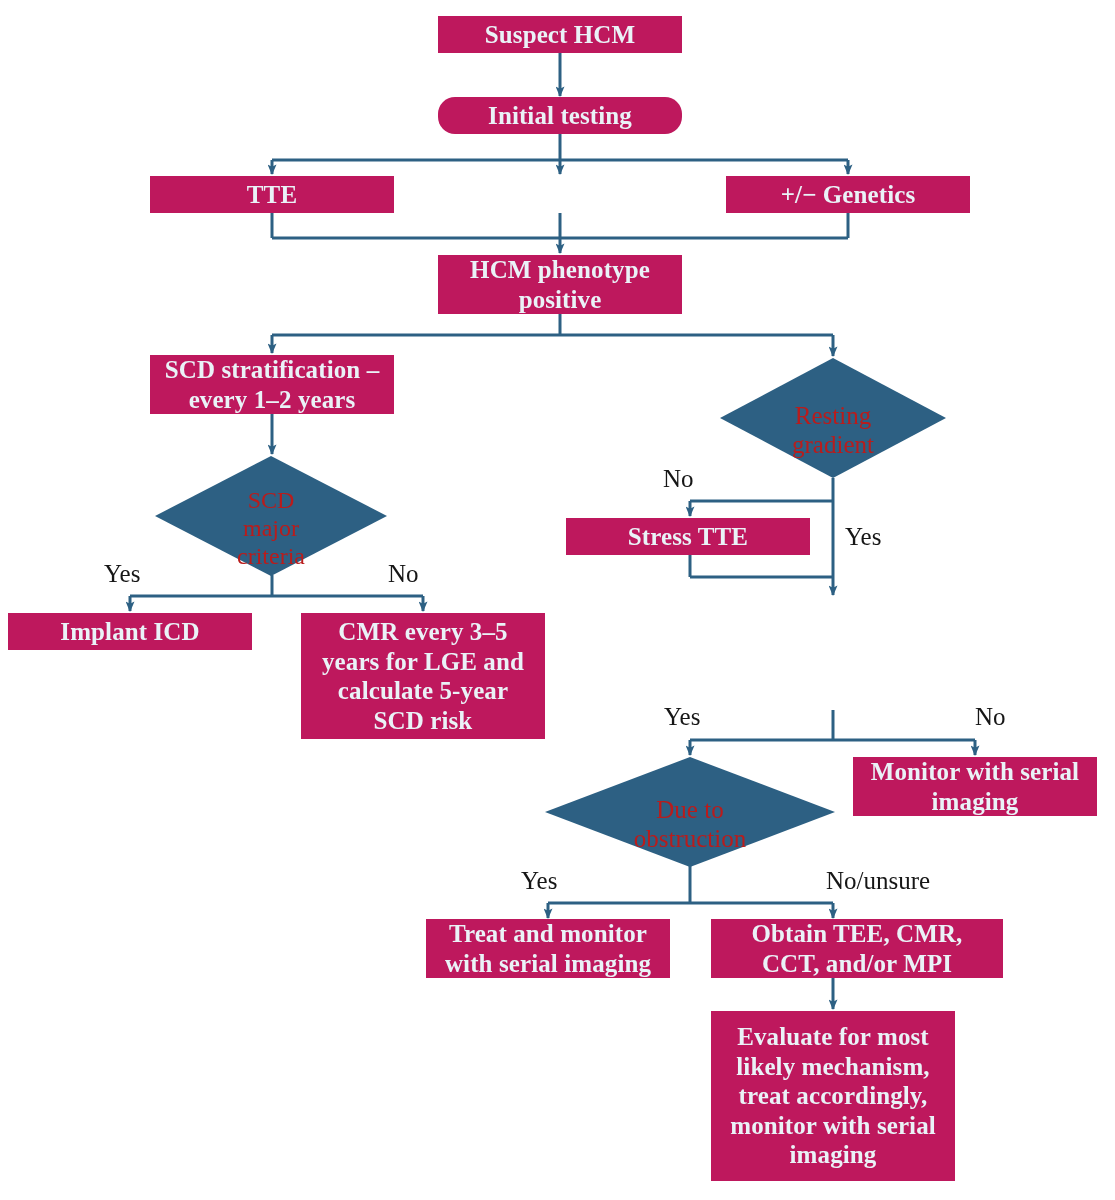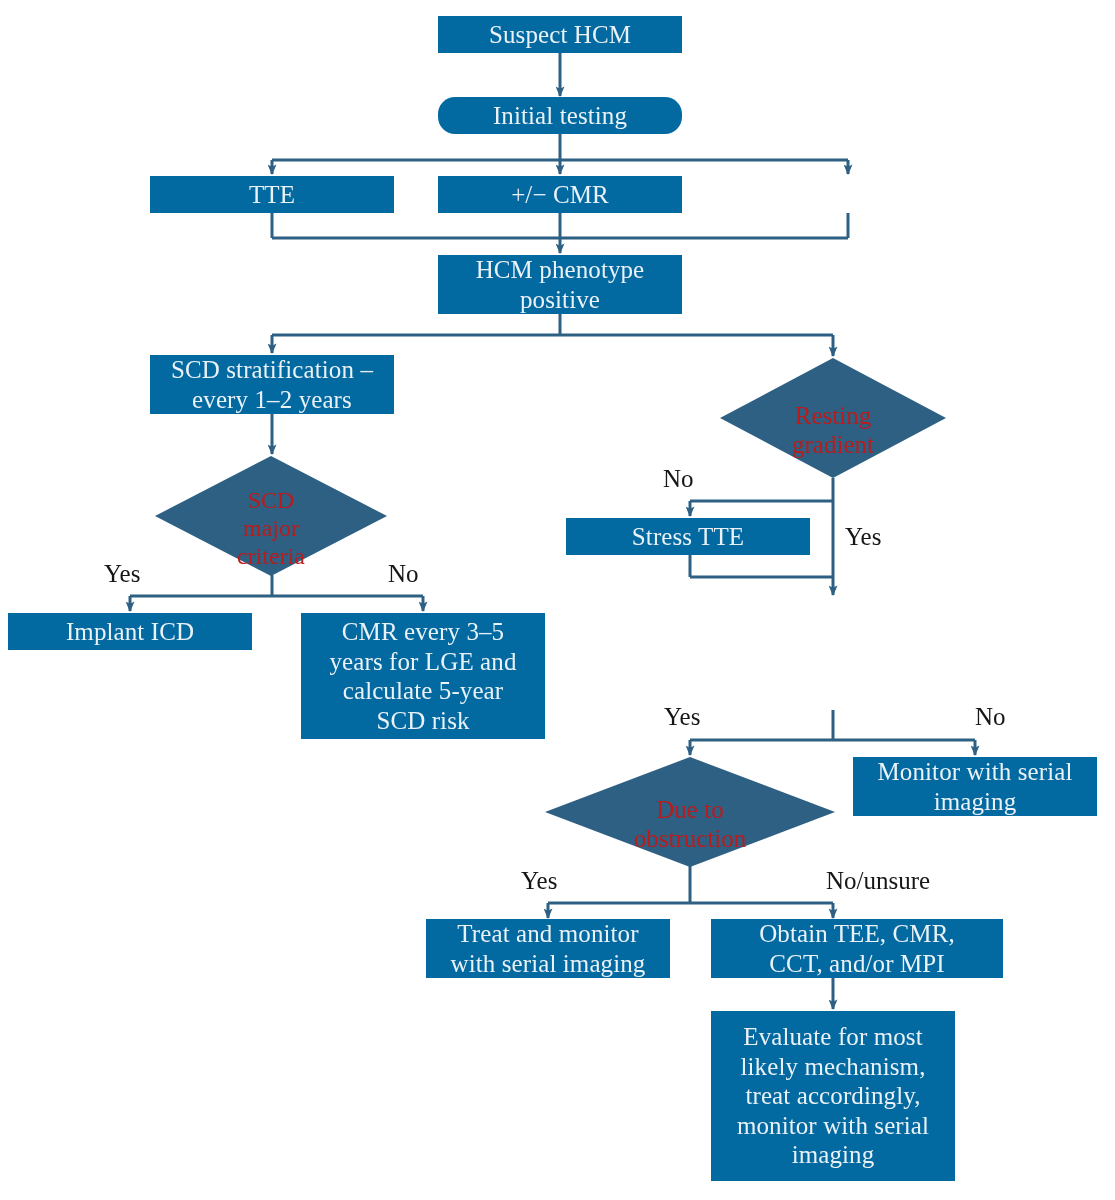--- a/index.html
+++ b/index.html
@@ -24,26 +24,27 @@
     pointer-events: none;
   }
   .node {
     position: absolute;
     box-sizing: border-box;
     display: flex;
     align-items: center;
     justify-content: center;
     text-align: center;
     color: #eaf2f7;
-    background: #0369a1;
+    background: #be185d;
     line-height: 1.18;
     font-size: 25px;
     letter-spacing: .1px;
     white-space: pre-line;
     padding: 0 6px;
+    font-weight: bold;
   }
   .diamond-wrap {
     position: absolute;
     box-sizing: border-box;
   }
   .diamond-wrap svg {
     position: absolute;
     left: 0;
     top: 0;
   }
@@ -130,22 +131,22 @@
       <line x1="833" y1="978" x2="833" y2="1009" marker-end="url(#arrow)"></line>
     </g>
   </svg>
 
   <div class="node" style="left:438px; top:16px; width:244px; height:37px;">Suspect HCM</div>
 
   <div class="node" style="left:438px; top:97px; width:244px; height:37px;border-radius:17px;">Initial testing</div>
 
   <div class="node" style="left:150px; top:176px; width:244px; height:37px;">TTE</div>
 
-  <div class="node" style="left:438px; top:176px; width:244px; height:37px;">+/− CMR</div>
-
+
+  <div class="node" style="left:726px; top:176px; width:244px; height:37px;">+/− Genetics</div>
 
   <div class="node" style="left:438px; top:255px; width:244px; height:59px;">HCM phenotype
 positive</div>
 
   <div class="node" style="left:150px; top:355px; width:244px; height:59px;">SCD stratification –
 every 1–2 years</div>
 
   <div class="diamond-wrap" style="left:155px; top:456px; width:232px; height:120px;">
     <svg width="232" height="120" viewBox="0 0 232 120" xmlns="http://www.w3.org/2000/svg">
       <polygon points="116,0 232,60 116,120 0,60" fill="#2d6083"></polygon>

